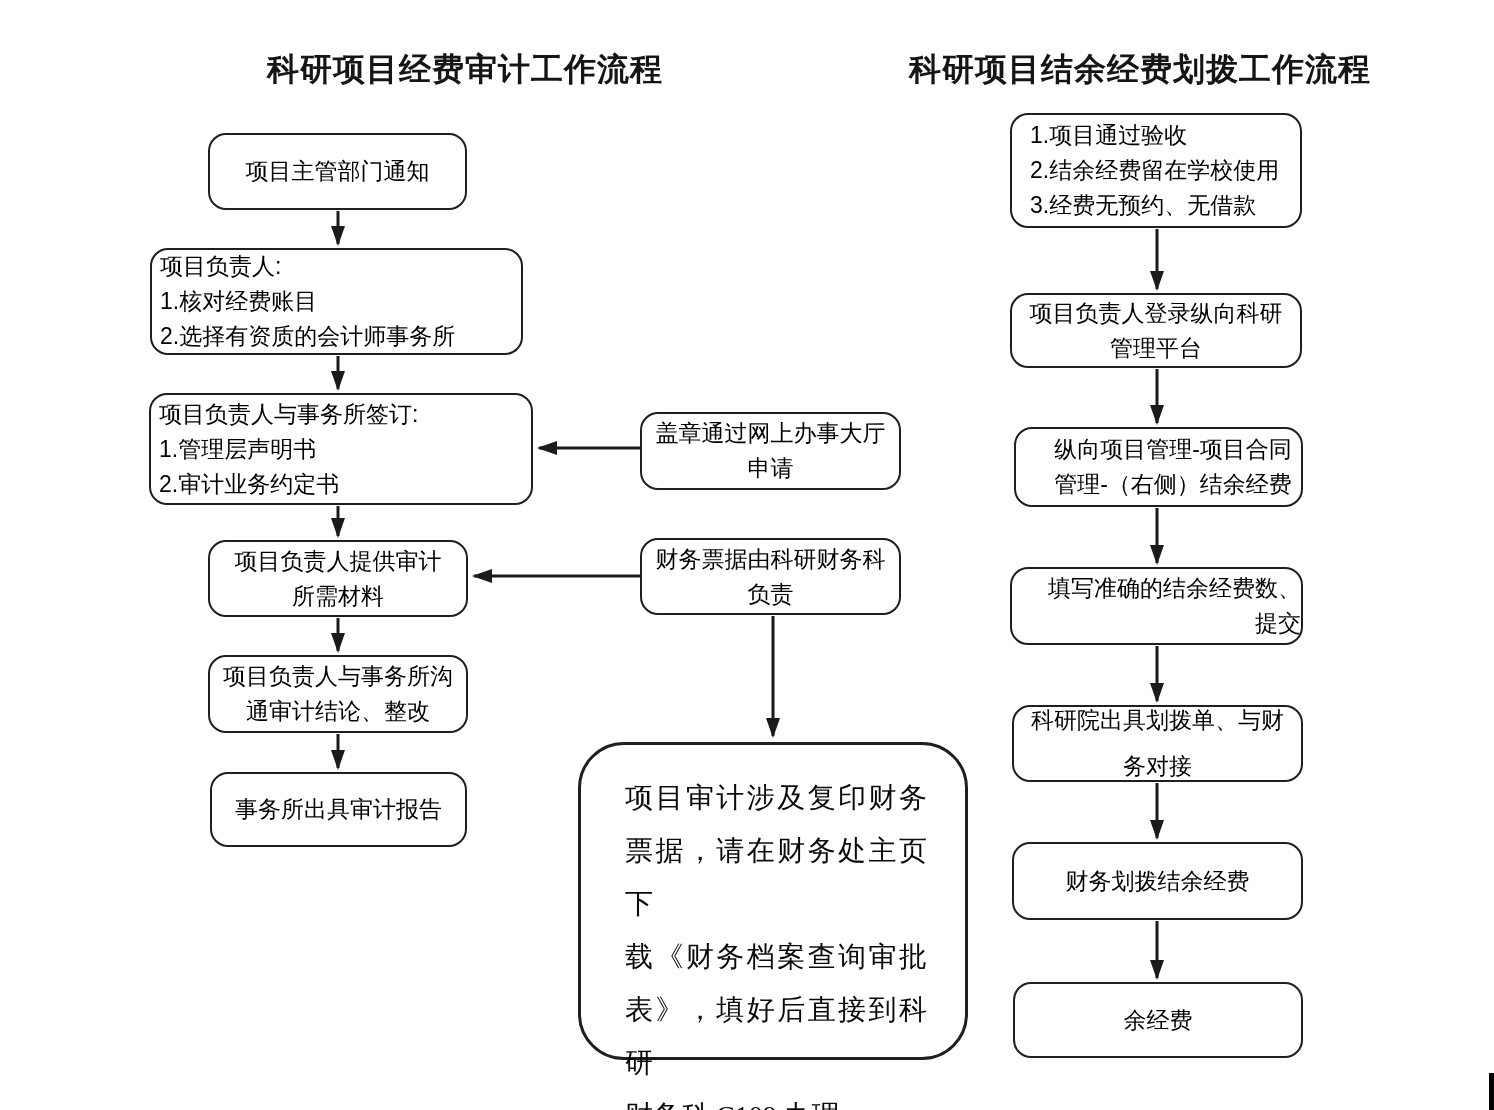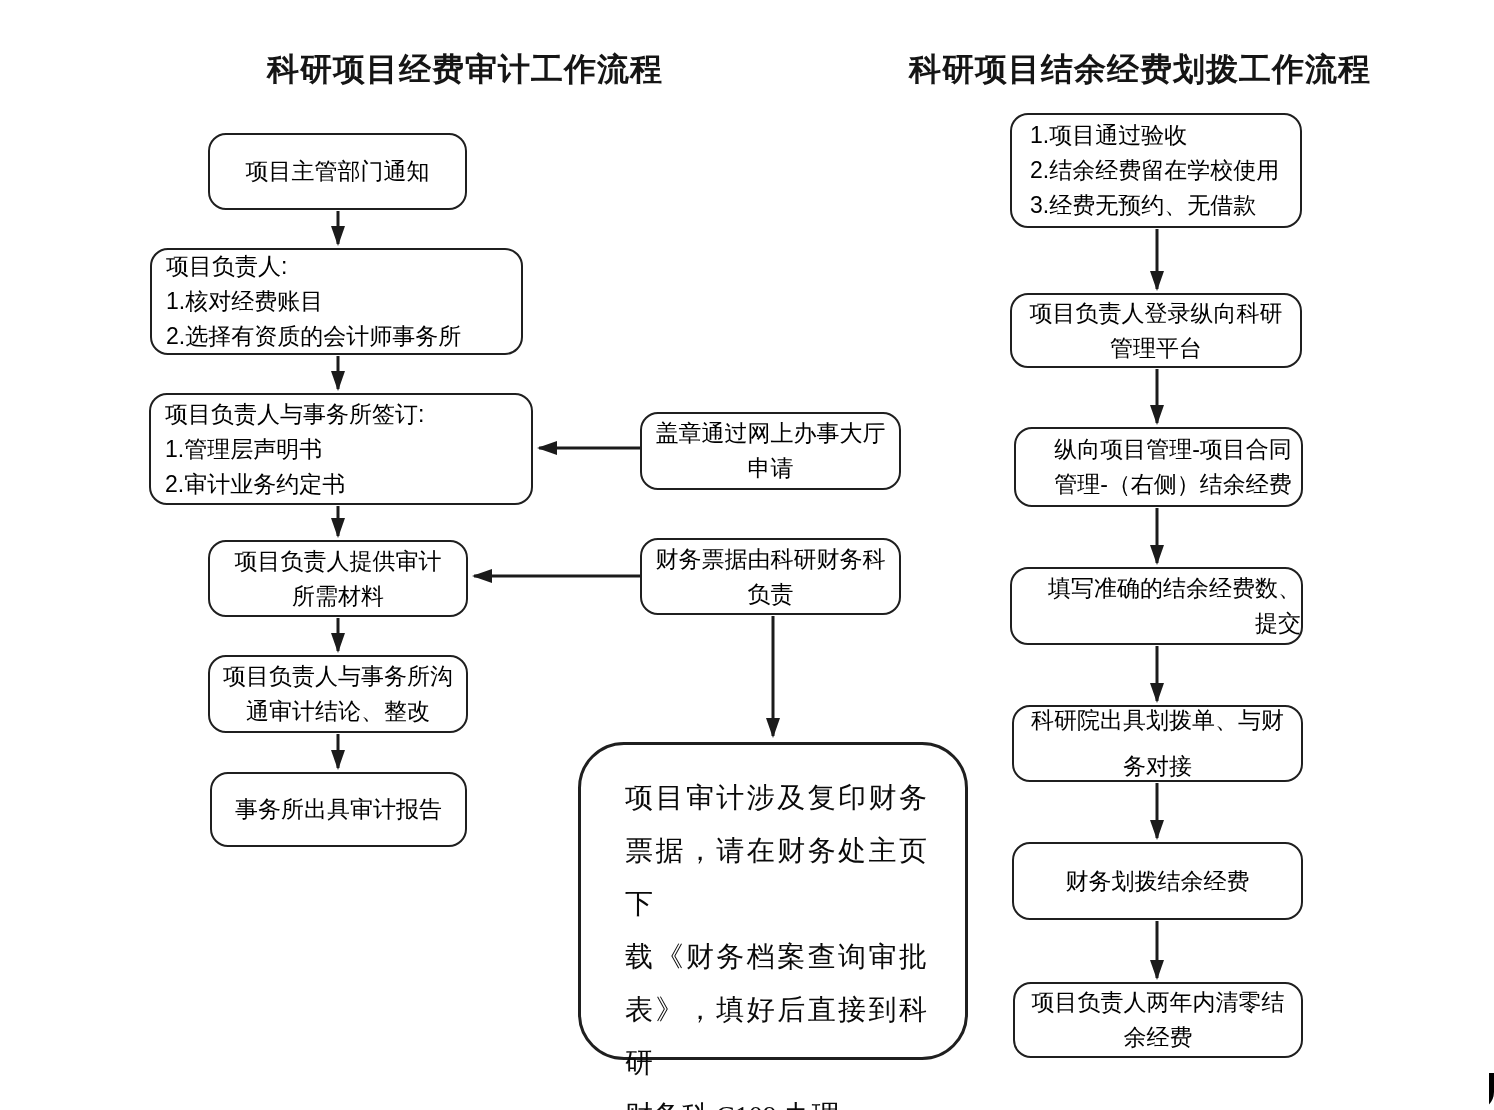--- a/index.html
+++ b/index.html
@@ -1,29 +1,29 @@
 <!DOCTYPE html>
 <html><head>
 <meta charset="utf-8">
 <style>
   html, body { margin:0; padding:0; background:#ffffff; }
   body { font-family:"Liberation Sans", sans-serif; }
-  .stage { position:relative; width:1494px; height:1110px; background:#fff; overflow:hidden;border-radius:18px; }
+  .stage { position:relative; width:1494px; height:1110px; background:#fff; overflow:hidden; }
 
   .title { position:absolute; font-size:32px; font-weight:700; color:#151515;
            text-align:center; letter-spacing:1px; white-space:nowrap; }
   #title-left  { left:250px; top:48px; width:430px; }
   #title-right { left:885px; top:48px; width:510px; }
 
   .box { position:absolute; box-sizing:border-box; background:#fff;
          border:2.5px solid #1f1f1f; border-radius:18px;
          display:flex; flex-direction:column; justify-content:center;
          color:#000; font-size:23px; line-height:35px; }
   .center { text-align:center; }
-  .left-list { text-align:left; padding-left:14px; padding-right:4px; }
+  .left-list { text-align:left; padding-left:8px; padding-right:4px; }
 
   
   #box-l1 { left:208px; top:133px; width:259px; height:77px; }
   #box-l2 { left:150px; top:248px; width:373px; height:107px; }
   #box-l3 { left:149px; top:393px; width:384px; height:112px; }
   #box-l4 { left:208px; top:540px; width:260px; height:77px; }
   #box-l5 { left:208px; top:655px; width:260px; height:78px; }
   #box-l6 { left:210px; top:772px; width:257px; height:75px; }
 
   
@@ -144,19 +144,18 @@
     <div>提交</div>
   </div>
   <div class="box center" id="box-r5">
     <div>科研院出具划拨单、与财</div>
     <div>务对接</div>
   </div>
   <div class="box center" id="box-r6">
     <div>财务划拨结余经费</div>
   </div>
   <div class="box center" id="box-r7">
-    <div>项目负责人两年内清零结</div>
     <div>余经费</div>
   </div>
 
   <div class="artifact"></div>
 
 </div>
 
 </body></html>

